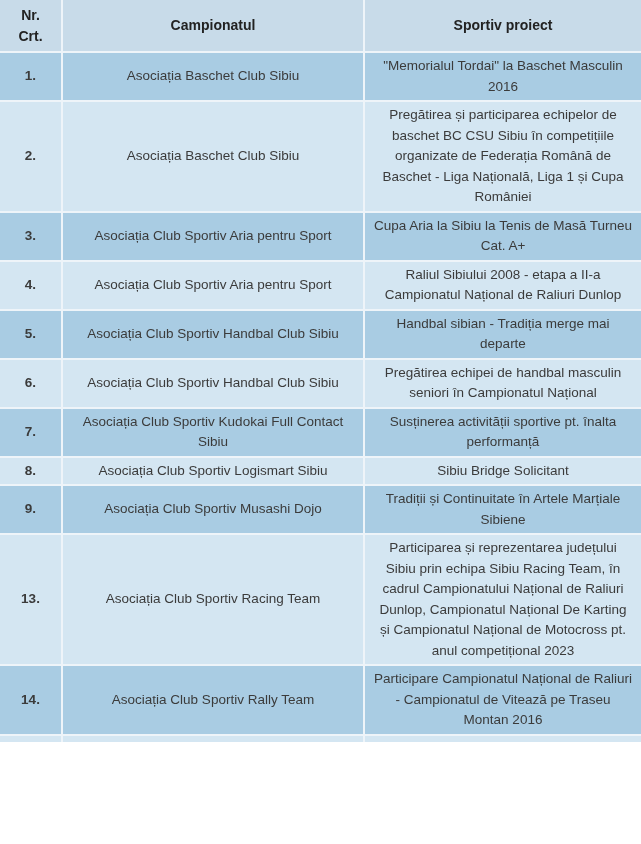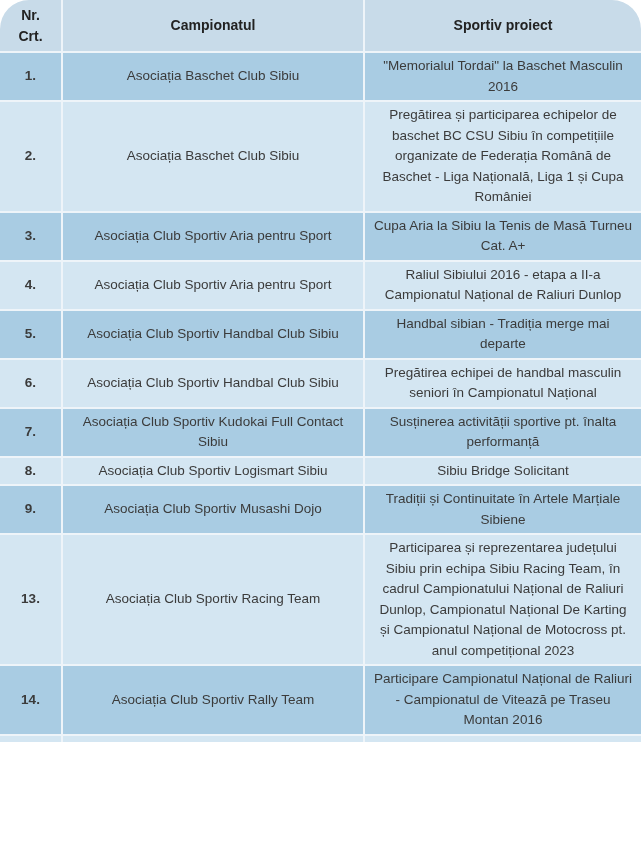--- a/index.html
+++ b/index.html
@@ -12,21 +12,20 @@
     --header-text:#222222;
   }
   *{box-sizing:border-box;}
   html,body{margin:0;padding:0;}
   body{font-family:"Liberation Sans","DejaVu Sans",sans-serif;background:#ffffff;}
   .page{
     width:641px;
     height:844px;
     overflow:hidden;
     background:#ffffff;
-    border-radius:29px;
   }
   table.projects{
     width:641px;
     border-collapse:collapse;
     border-style:hidden; 
     table-layout:fixed;
   }
   table.projects col.c-nr{width:62px;}
   table.projects col.c-solicitant{width:302px;}
   table.projects col.c-proiect{width:277px;}
@@ -81,21 +80,21 @@
         <td>Pregătirea și participarea echipelor de baschet BC CSU Sibiu în competițiile organizate de Federația Română de Baschet - Liga Națională, Liga 1 și Cupa României</td>
       </tr>
       <tr>
         <td class="nr-cell">3.</td>
         <td>Asociația Club Sportiv Aria pentru Sport</td>
         <td>Cupa Aria la Sibiu la Tenis de Masă Turneu Cat. A+</td>
       </tr>
       <tr>
         <td class="nr-cell">4.</td>
         <td>Asociația Club Sportiv Aria pentru Sport</td>
-        <td>Raliul Sibiului 2016 - etapa a II-a Campionatul Național de Raliuri Dunlop</td>
+        <td>Raliul Sibiului 2008 - etapa a II-a Campionatul Național de Raliuri Dunlop</td>
       </tr>
       <tr>
         <td class="nr-cell">5.</td>
         <td>Asociația Club Sportiv Handbal Club Sibiu</td>
         <td>Handbal sibian - Tradiția merge mai departe</td>
       </tr>
       <tr>
         <td class="nr-cell">6.</td>
         <td>Asociația Club Sportiv Handbal Club Sibiu</td>
         <td>Pregătirea echipei de handbal masculin seniori în Campionatul Național</td>

